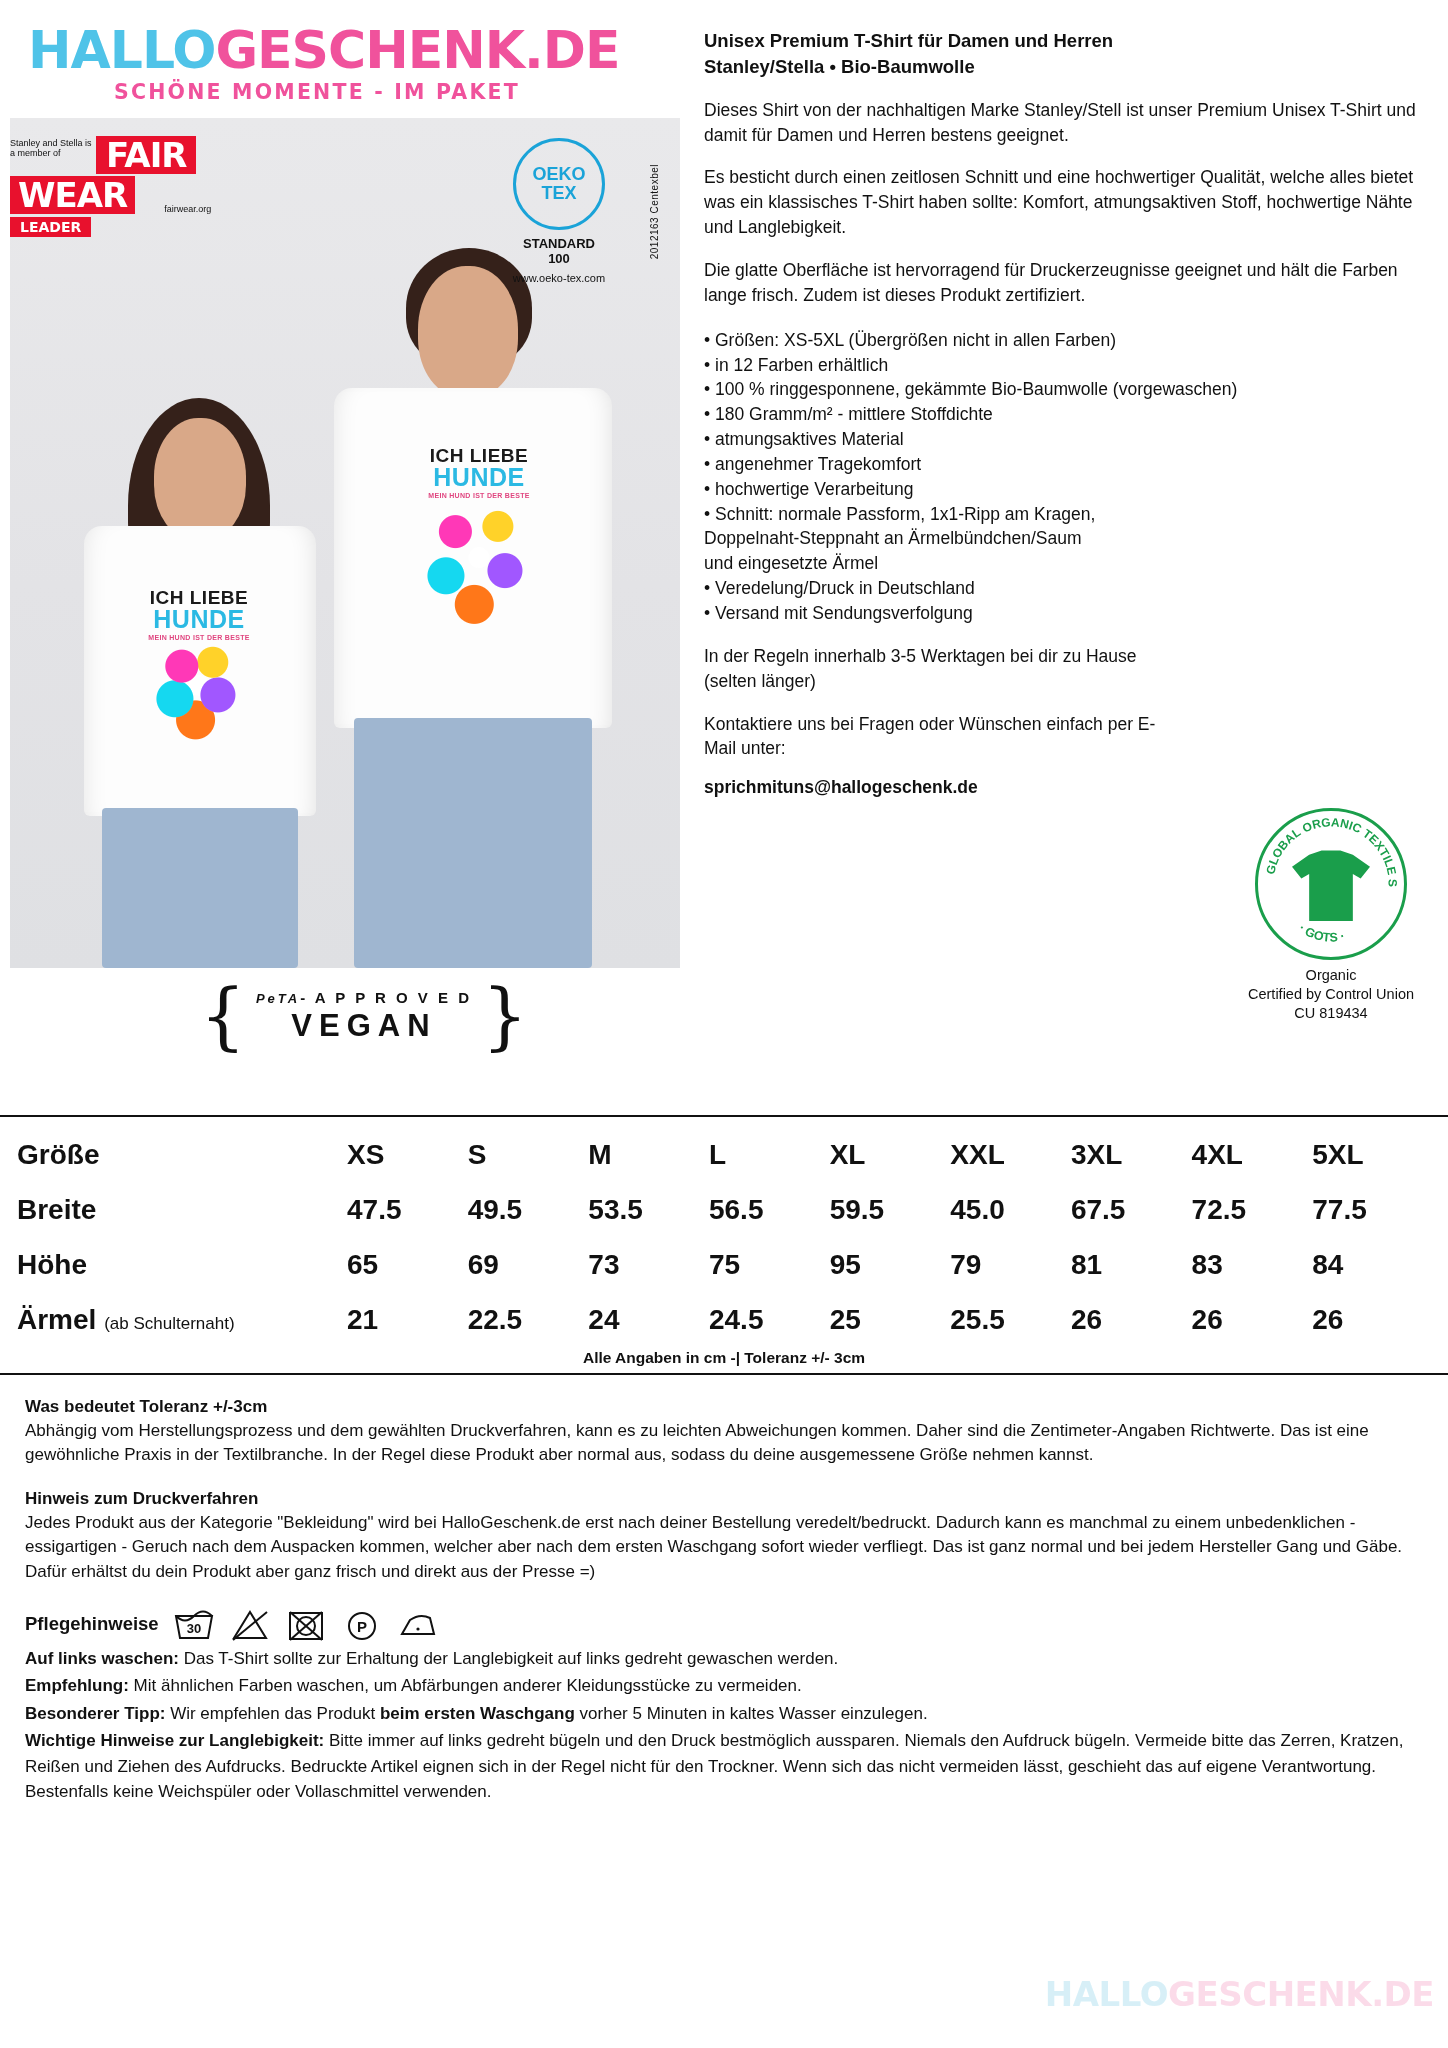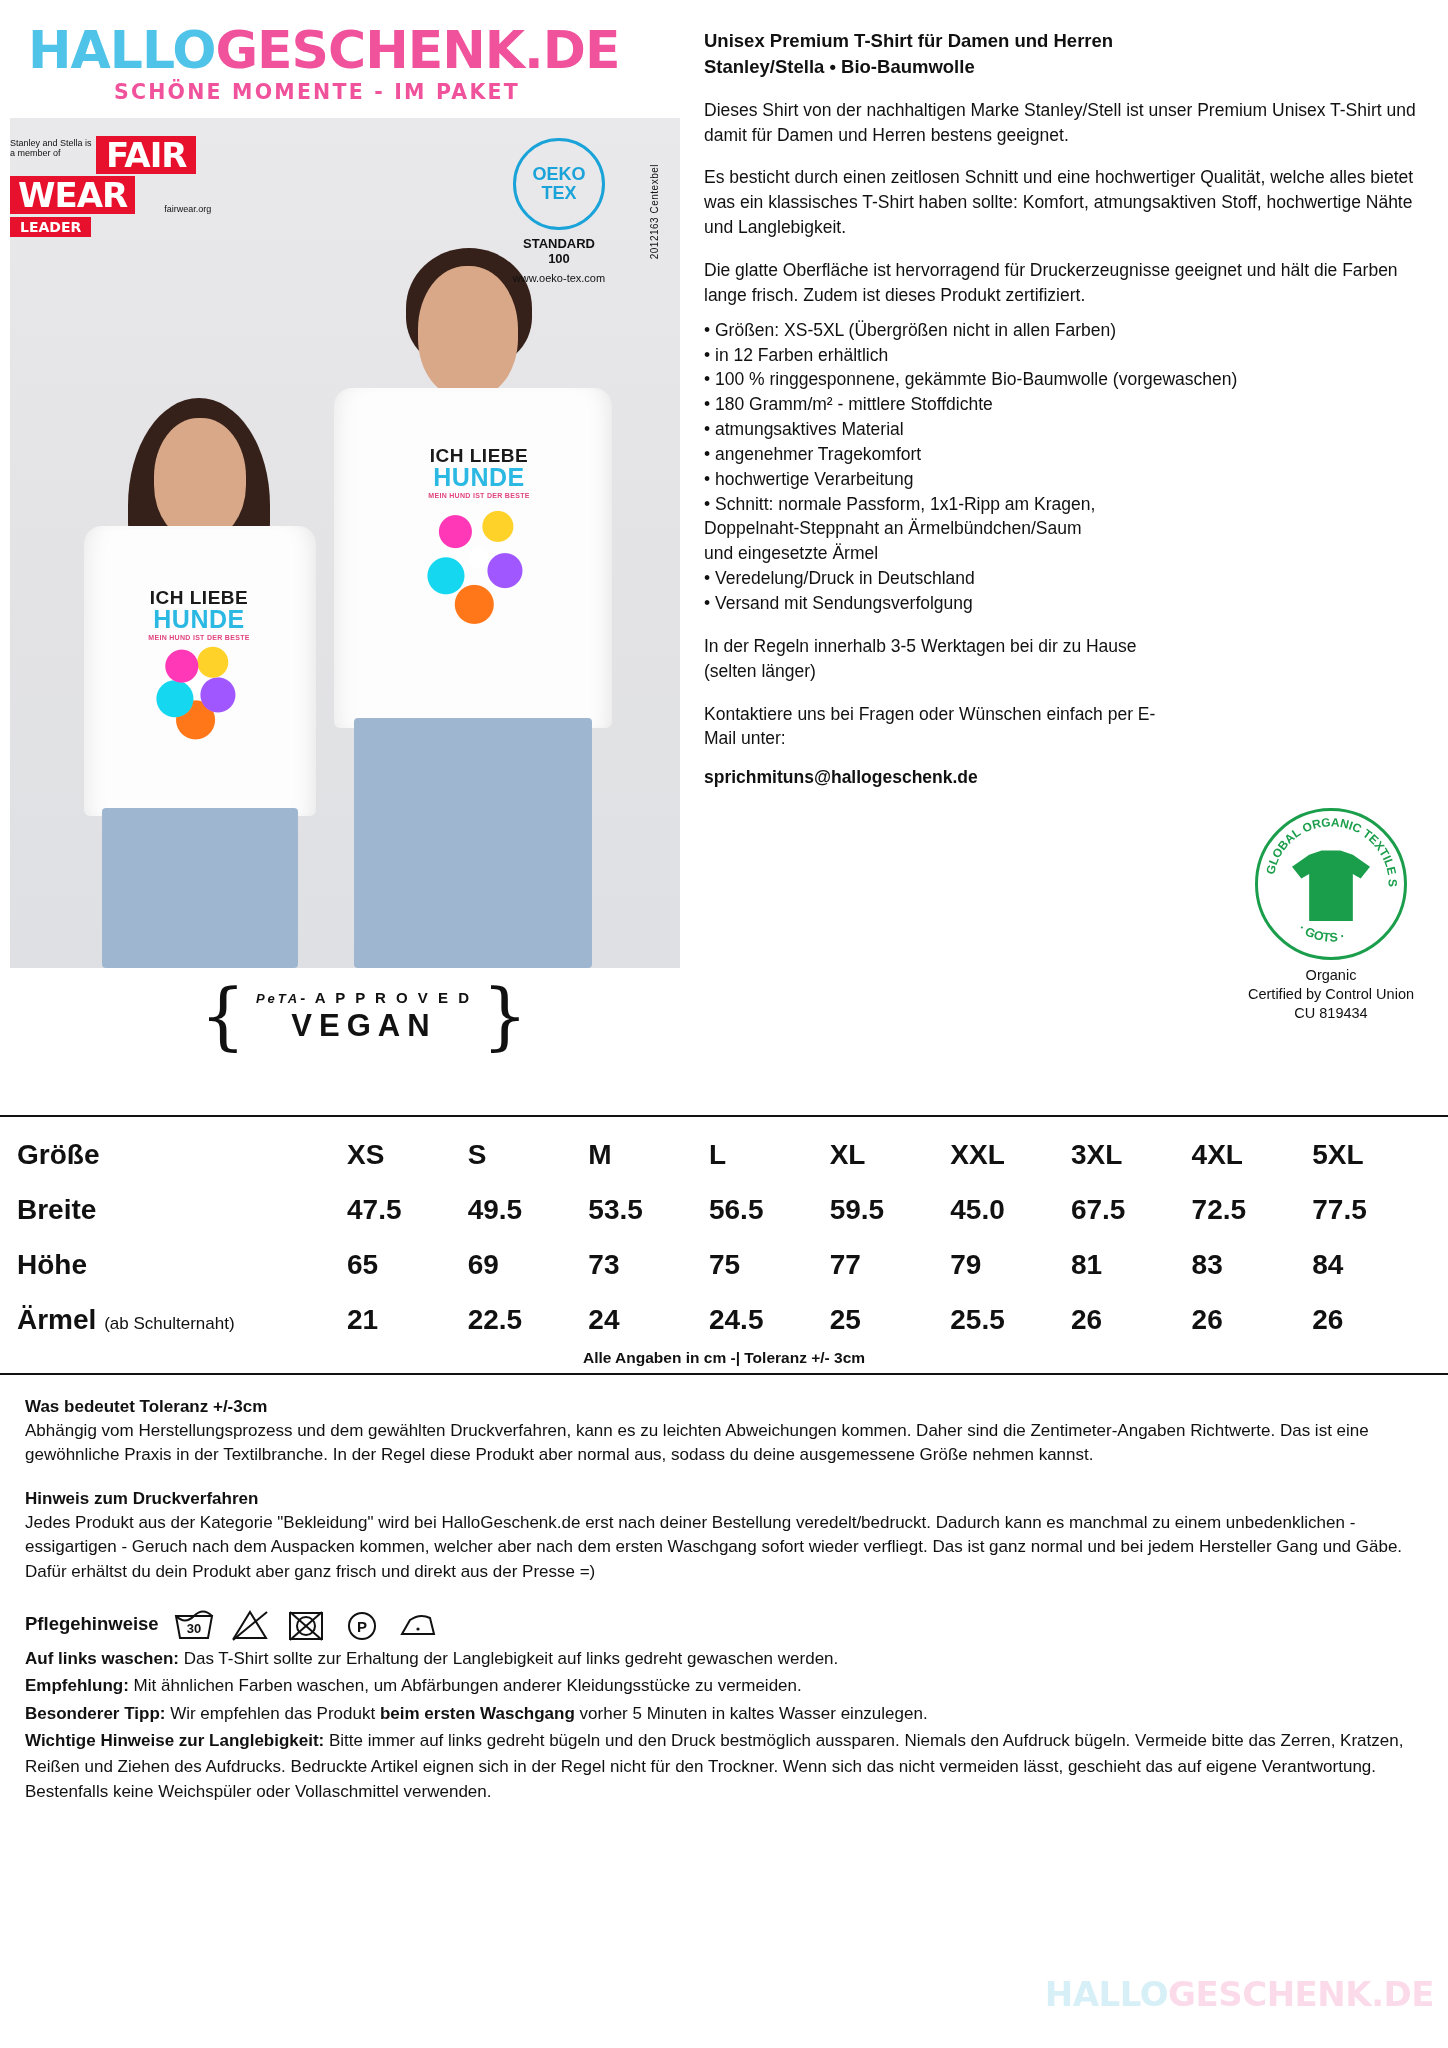--- a/index.html
+++ b/index.html
@@ -148,21 +148,21 @@
   }
   .brace { font-size: 72px; color:#111; font-weight: 300; line-height: .9; font-family:"DejaVu Serif", serif;}
   .vegan-text { text-align:center; }
   .vegan-top { font-size: 15px; letter-spacing: 3px; font-weight: bold; }
   .vegan-peta { font-size: 13px; font-style: italic; font-weight: bold; }
   .vegan-main { font-size: 31px; letter-spacing: 7px; font-weight: bold; margin-top:2px; }
 
   
   .r-title { font-size: 18.5px; font-weight: bold; line-height: 1.4; }
   .r-para { font-size: 17.5px; line-height: 1.42; margin-top: 18px; }
-  .r-list { font-size: 17.5px; line-height: 1.42; margin-top: 10px; }
+  .r-list { font-size: 17.5px; line-height: 1.42; margin-top: 20px; }
   .r-list div { }
   .r-cont { font-size: 17.5px; line-height: 1.42; margin-top: 18px; }
   .r-mail { font-size: 17.5px; font-weight: bold; margin-top: 16px; }
 
   .gots {
     position: absolute; right: 12px; bottom: 92px; width: 210px; text-align:center;
   }
   .gots-circle {
     width: 152px; height: 152px; border-radius: 50%;
     border: 3px solid #1a9e4b; margin: 0 auto; position: relative;
@@ -363,21 +363,21 @@
       <td class="cell">67.5</td>
       <td class="cell">72.5</td>
       <td class="cell">77.5</td>
     </tr>
     <tr>
       <td class="rowlabel">Höhe</td>
       <td class="cell">65</td>
       <td class="cell">69</td>
       <td class="cell">73</td>
       <td class="cell">75</td>
-      <td class="cell">77</td>
+      <td class="cell">95</td>
       <td class="cell">79</td>
       <td class="cell">81</td>
       <td class="cell">83</td>
       <td class="cell">84</td>
     </tr>
     <tr>
       <td class="rowlabel"><span>Ärmel</span> <small>(ab Schulternaht)</small></td>
       <td class="cell">21</td>
       <td class="cell">22.5</td>
       <td class="cell">24</td>

